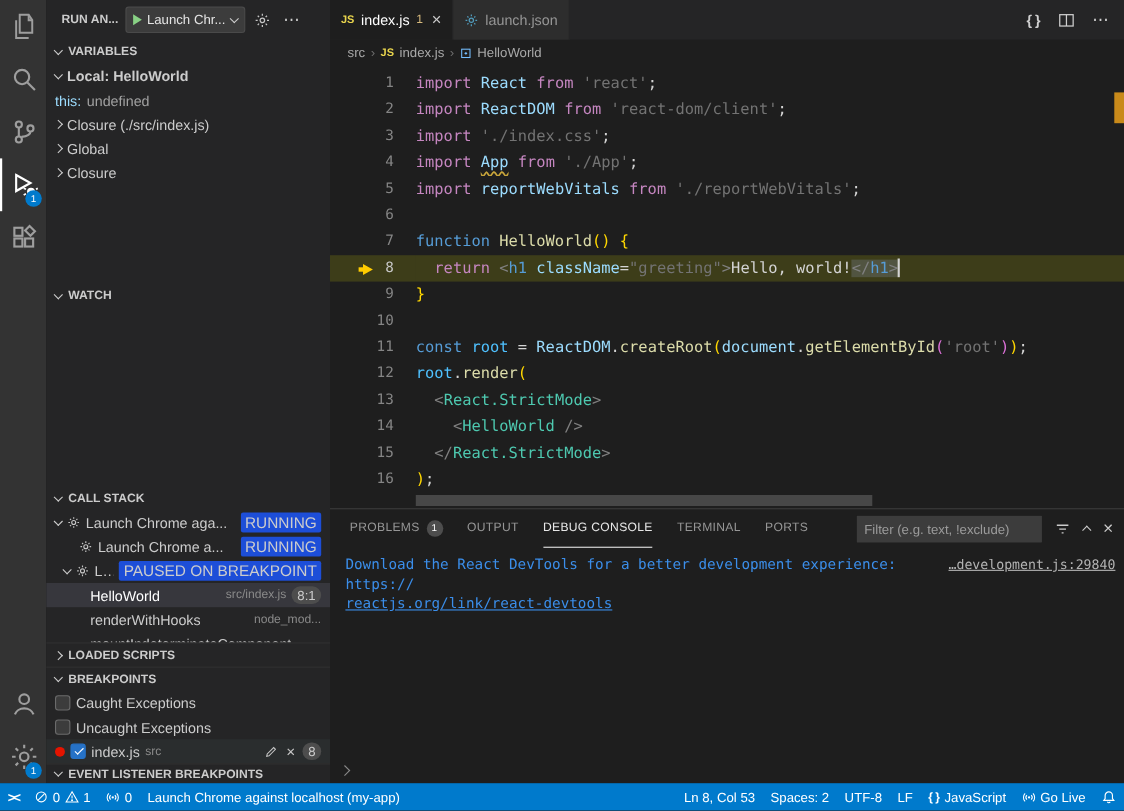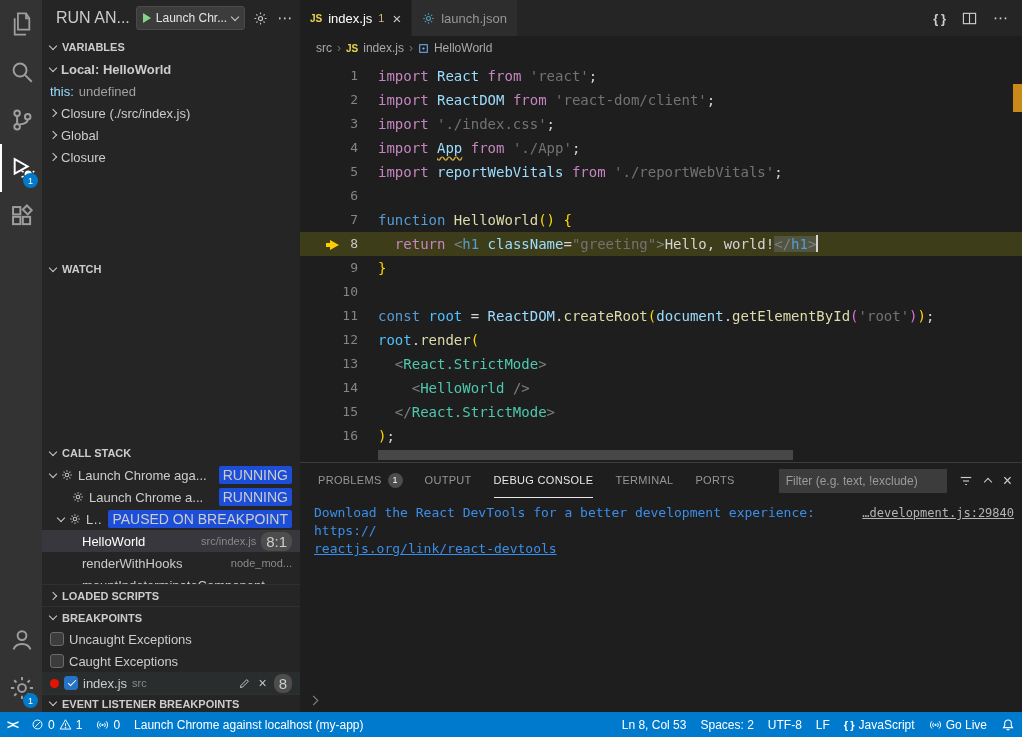--- a/index.html
+++ b/index.html
@@ -11,38 +11,38 @@
   
   .activitybar{width:42px;background:#333333;display:flex;flex-direction:column;flex:none}
   .ab-item{position:relative;width:42px;height:48px;display:flex;align-items:center;justify-content:center;color:#9e9e9e;border-left:2px solid transparent}
   .ab-item.active{color:#ffffff;border-left:2px solid #ffffff}
   .ab-bottom{margin-top:auto}
   .badge-dot{position:absolute;right:4px;bottom:4px;background:var(--accent,#007acc);color:#fff;border-radius:50%;width:15px;height:15px;font-size:9px;display:flex;align-items:center;justify-content:center}
 
   
   .sidebar{width:258px;background:#252526;display:flex;flex-direction:column;flex:none;overflow:hidden}
   .sb-header{height:36px;display:flex;align-items:center;padding:0 6px 0 14px;gap:6px}
-  .sb-title{font-size:16px;font-weight:normal;color:#cccccc;white-space:nowrap}
+  .sb-title{font-size:11px;font-weight:bold;color:#cccccc;white-space:nowrap}
   .launch-ctl{display:flex;align-items:center;gap:5px;background:#3c3c3c;border:1px solid #4a4a4a;border-radius:3px;height:24px;padding:0 6px;font-size:12px;color:#e5e5e5;white-space:nowrap}
   .play-tri{width:0;height:0;border-left:8px solid #89d185;border-top:5px solid transparent;border-bottom:5px solid transparent}
   .chev{width:6px;height:6px;border-right:1.4px solid #cccccc;border-bottom:1.4px solid #cccccc;display:inline-block;flex:none}
   .chev.down{transform:rotate(45deg);margin-top:-3px}
   .chev.right{transform:rotate(-45deg)}
   .icon-btn{color:#cccccc;display:flex;align-items:center;justify-content:center;width:20px;height:20px;font-size:15px}
   .pane-hdr{height:22px;display:flex;align-items:center;gap:6px;padding:0 8px;font-size:11px;font-weight:bold;color:#cccccc;flex:none}
   .pane-hdr.clip{height:18px;overflow:hidden;border-top:1px solid #303031}
   .tree-row{height:22px;display:flex;align-items:center;gap:5px;font-size:13px;color:#cccccc;padding:0 8px;white-space:nowrap;flex:none}
   .tree-row .lbl{overflow:hidden;text-overflow:ellipsis}
   .var-name{color:#9cdcfe}
   .var-val{color:#a0a0a0}
   .cs-badge{margin-left:auto;background:#1d4ed8;color:#cccccc;font-size:14px;padding:1px 4px;border-radius:2px;flex:none}
   .frame{padding-left:40px}
   .frame.selected{background:#37373d;color:#ffffff}
   .frame-file{margin-left:auto;color:#8a8a8a;font-size:11px;overflow:hidden;text-overflow:ellipsis}
-  .pill{background:#4d4d4d;color:#cccccc;font-size:15px;border-radius:8px;padding:1px 5px;flex:none}
+  .pill{background:#4d4d4d;color:#cccccc;font-size:12px;border-radius:8px;padding:1px 5px;flex:none}
   .partial{height:10px;overflow:hidden;flex:none}
   .cb{width:14px;height:14px;border:1px solid #6b6b6b;background:#3c3c3c;border-radius:3px;flex:none;position:relative}
   .cb.checked{background:#2672c7;border-color:#2672c7}
   .cb.checked::after{content:"";position:absolute;left:3px;top:3px;width:7px;height:3px;border-left:1.6px solid #fff;border-bottom:1.6px solid #fff;transform:rotate(-45deg)}
   .bp-dot{width:9px;height:9px;border-radius:50%;background:var(--breakpoint,#e51400);flex:none}
   .bp-row{background:#2a2d2e}
   .bp-detail{color:#8a8a8a;font-size:11px}
   .bp-actions{margin-left:auto;display:flex;align-items:center;gap:7px}
   .gear-svg{display:flex;align-items:center;color:#c5c5c5}
 
@@ -261,25 +261,25 @@
         <span class="chev right"></span>
         <span>LOADED SCRIPTS</span>
       </div>
 
       <div class="pane-hdr" style="border-top:1px solid #303031">
         <span class="chev down"></span>
         <span>BREAKPOINTS</span>
       </div>
       <div class="tree-row">
         <span class="cb"></span>
+        <span class="lbl">Caught Exceptions</span>
+      </div>
+      <div class="tree-row">
+        <span class="cb"></span>
         <span class="lbl">Uncaught Exceptions</span>
-      </div>
-      <div class="tree-row">
-        <span class="cb"></span>
-        <span class="lbl">Caught Exceptions</span>
       </div>
       <div class="tree-row bp-row">
         <span class="bp-dot"></span>
         <span class="cb checked"></span>
         <span class="lbl">index.js</span>
         <span class="bp-detail">src</span>
         <span class="bp-actions">
           <span>
               <svg width="13" height="13" viewBox="0 0 16 16" fill="none" stroke="#c5c5c5" stroke-width="1.2">
                 <path d="M3 13l.6-2.6 7.2-7.2 2 2-7.2 7.2z"></path>

